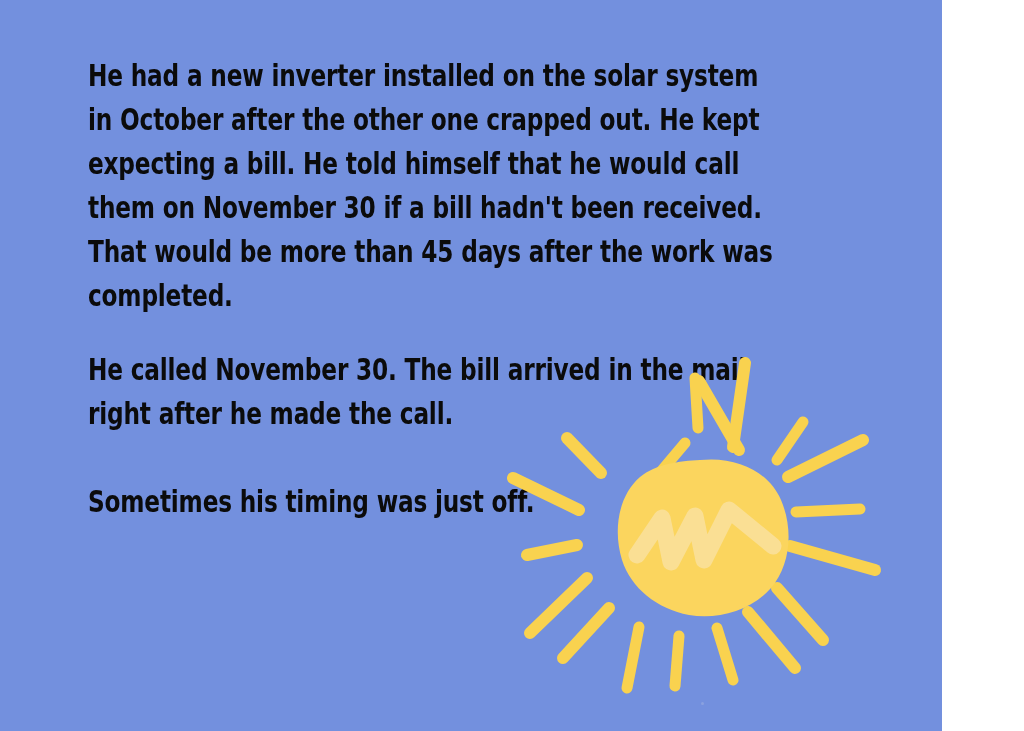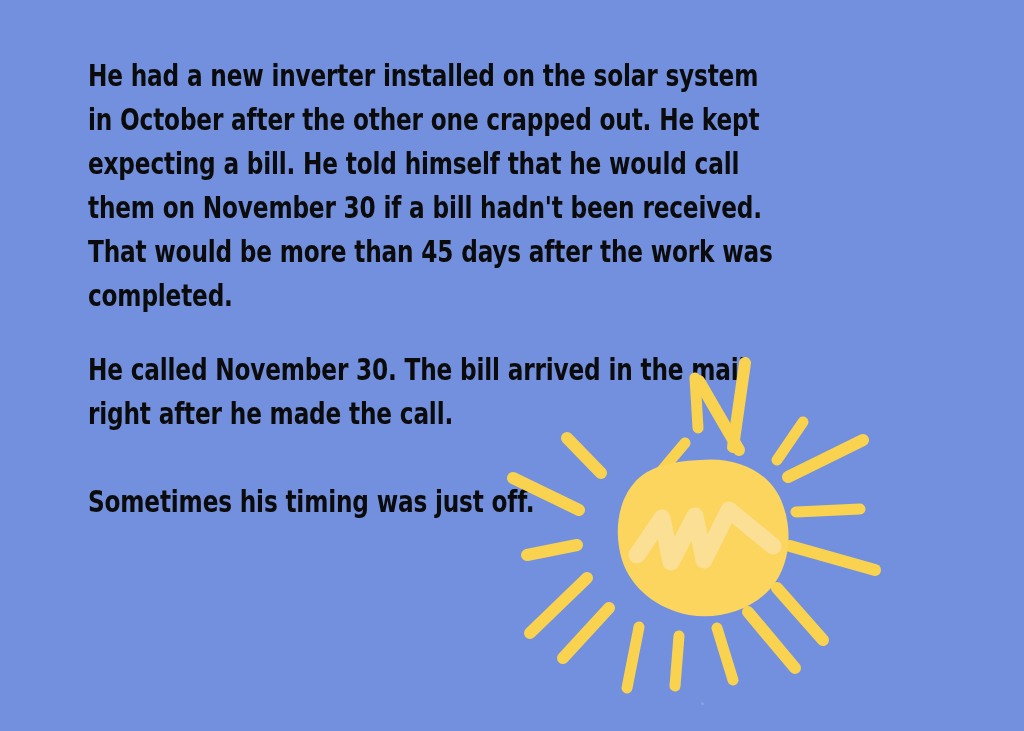--- a/index.html
+++ b/index.html
@@ -9,21 +9,21 @@
   }
   body {
     width: 1024px;
     height: 731px;
     overflow: hidden;
     font-family: "Liberation Sans", sans-serif;
   }
 
   #slide {
     position: relative;
-    width: 1024px;
+    width: 942px;
     height: 731px;
     background: #7390DE;
     overflow: hidden;
   }
 
   
   #text-block {
     position: absolute;
     left: 88px;
     top: 54px;

